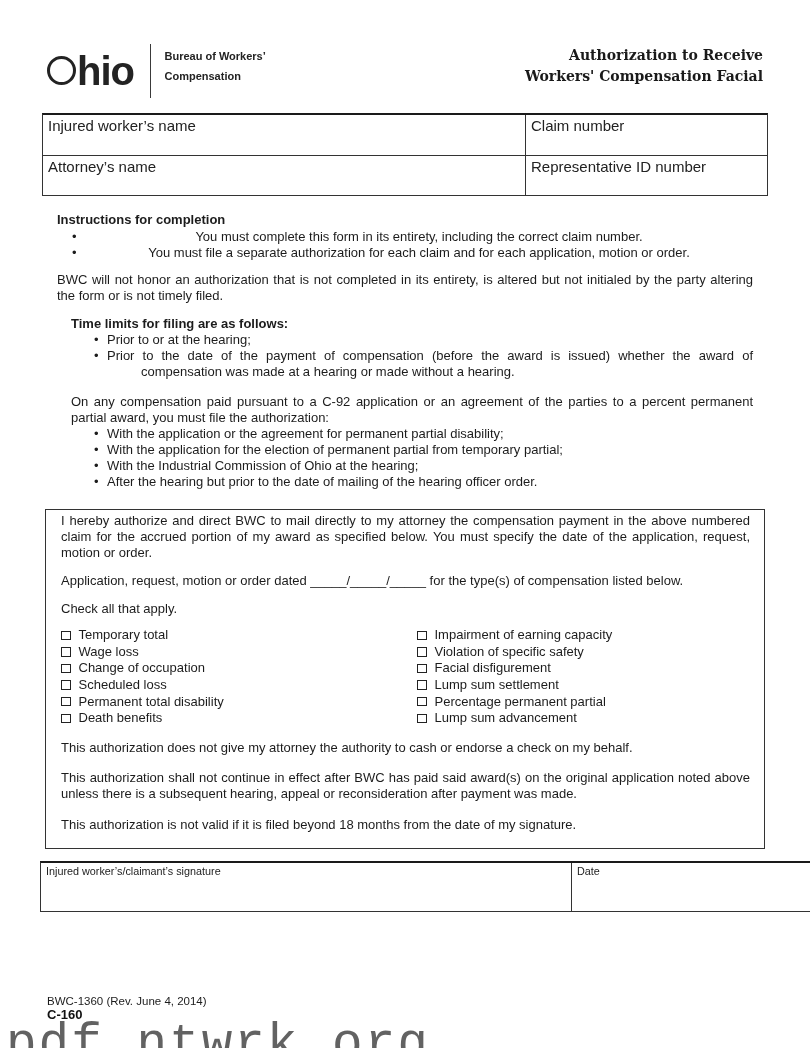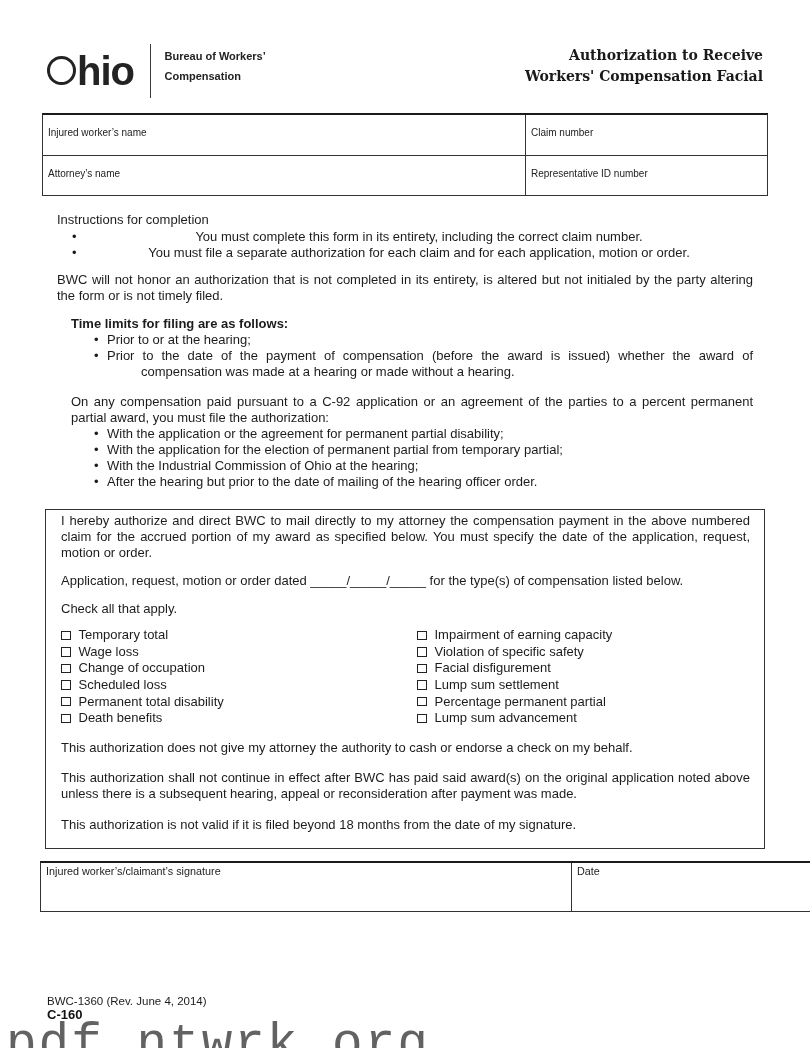--- a/index.html
+++ b/index.html
@@ -20,26 +20,26 @@
          color:#232323; margin-left:1px; }
   .logo-divider { width:1.5px; height:54px; background:#3a3a3a; margin:0 13px 0 16px; }
   .bureau { font-weight:bold; font-size:11px; line-height:20px; color:#232323; padding-top:2px; }
   .form-title { text-align:right; font-family:"DejaVu Serif", serif; font-weight:bold;
                 font-size:14px; line-height:21px; color:#1a1a1a; padding-top:1px; }
   
   .info-table { margin:15px 0 0 42px; width:726px; border:1px solid #333;
                 border-top:2.5px solid #1a1a1a; }
   .it-row { display:flex; height:40px; }
   .it-row + .it-row { border-top:1px solid #333; }
-  .it-cell { padding:12px 0 0 5px; font-size:10px; color:#222; }
+  .it-cell { padding:2px 0 0 5px; font-size:15px; color:#222; }
   .it-cell.c1 { width:483px; border-right:1px solid #333; }
   .it-cell.c2 { flex:1; }
   
   .section-instructions { margin:16px 57px 0 57px; font-size:13px; line-height:16px; }
-  .ins-heading { font-weight:normal; margin-bottom:1px; }
+  .ins-heading { font-weight:bold; margin-bottom:1px; }
   .ins-bullet { position:relative; padding-left:28px;text-align:center; }
   .ins-bullet::before { content:"•"; position:absolute; left:15px; }
   .honor-p { margin-top:11px; text-align:justify; }
   .sub-block { margin-left:14px; margin-top:12px; margin-right:0; }
   .sub-heading { font-weight:bold; }
   .sub-intro { text-align:justify; }
   .tl-bullet { position:relative; padding-left:70px; text-indent:-34px; text-align:justify; }
   .tl-bullet::before { content:"•"; position:absolute; left:23px; text-indent:0; }
   .c92-block { margin-top:14px; }
   

